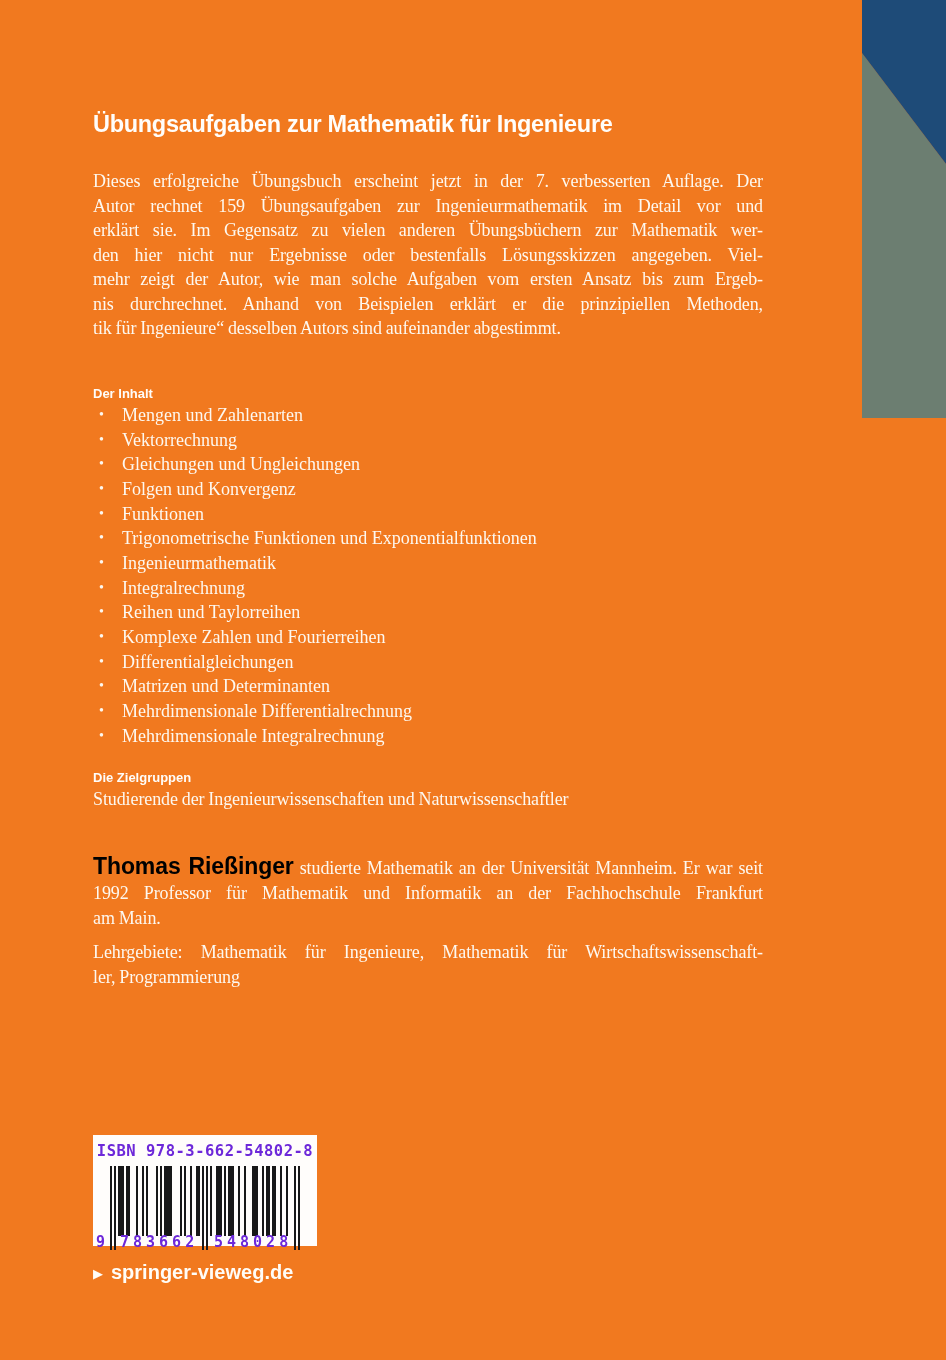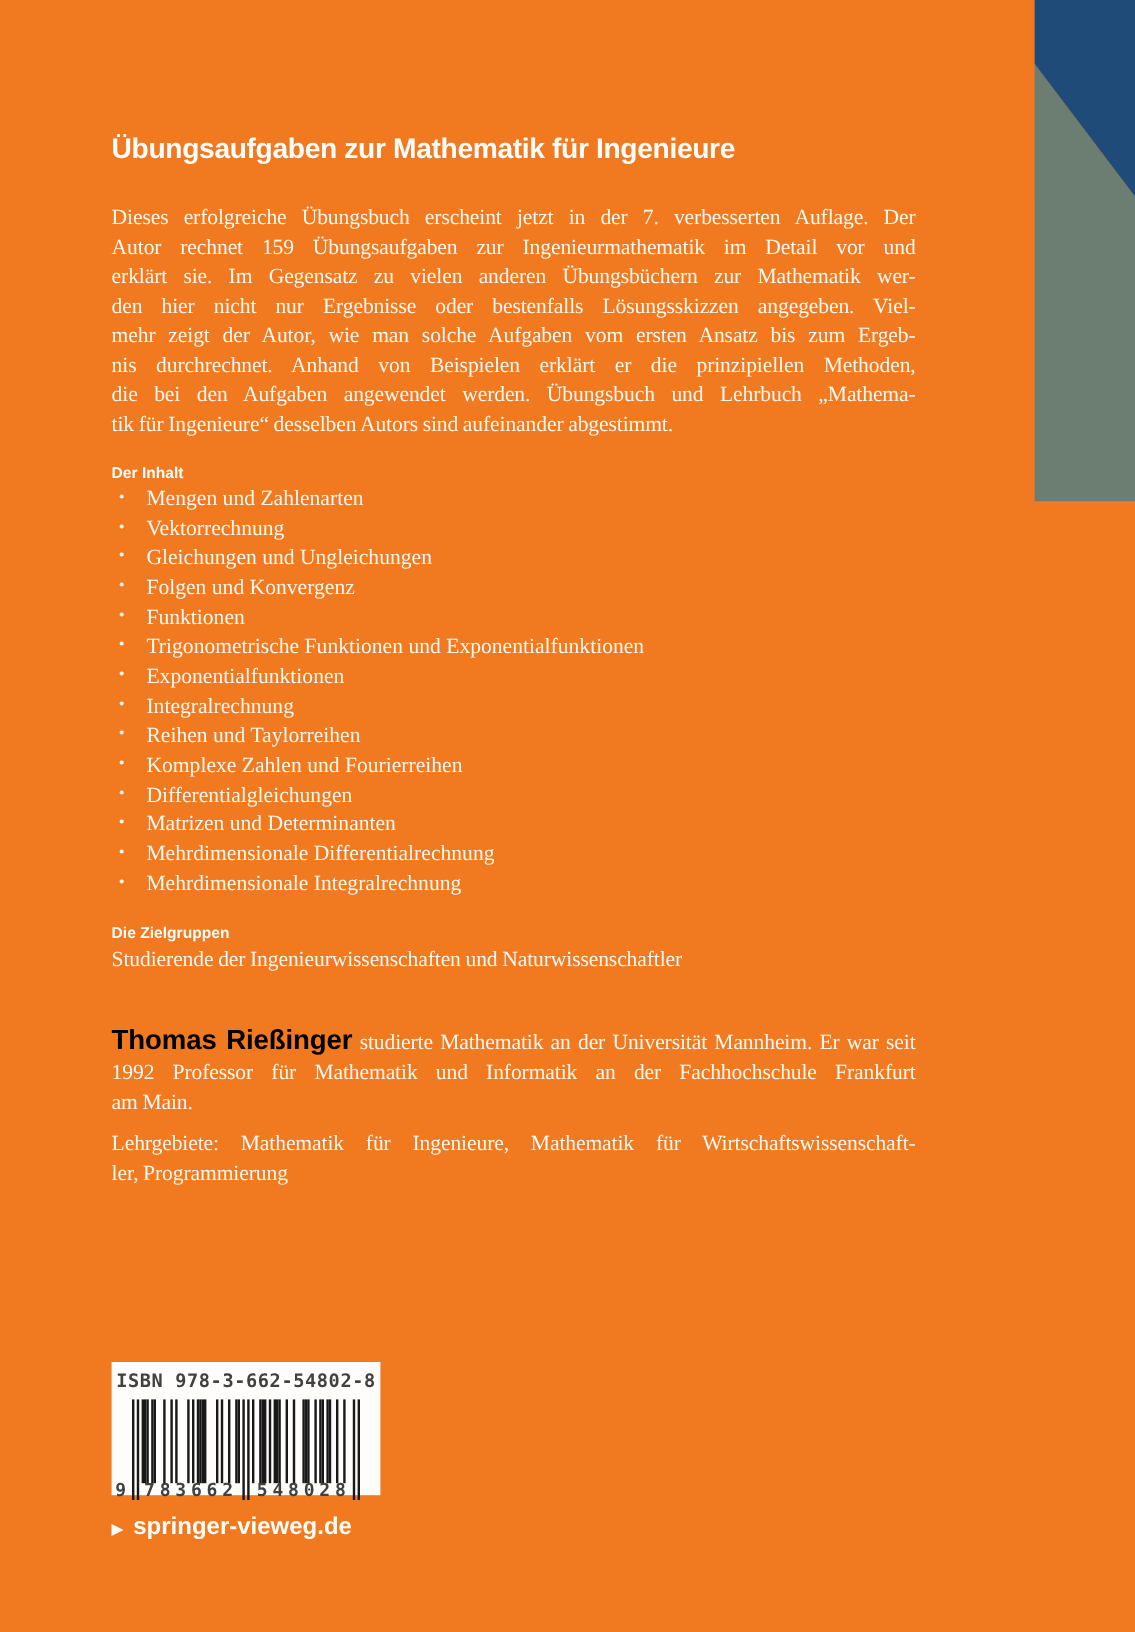--- a/index.html
+++ b/index.html
@@ -37,21 +37,21 @@
   .audience-text{top:748px;}
   .h-autor{top:793px;}
   .author-para{top:815px;line-height:24.8px;}
   .name-sans{
     font-family:"Liberation Sans","DejaVu Sans",sans-serif;
     font-weight:bold;font-size:23px;color:#000000;
   }
   .teaching{top:901px;line-height:24.8px;}
   .barcode-box{
     position:absolute;left:93px;top:1135px;width:224px;height:111px;
-    background:#FFFDFB;color:#404040;
+    background:#FFFDFB;color:#6d28d9;
   }
   .isbn-label{
     padding-top:7px;text-align:center;
     font-family:"DejaVu Sans Mono","Liberation Mono",monospace;
     font-size:15.5px;letter-spacing:0.5px;font-weight:600;white-space:nowrap;
   }
   .bars{position:absolute;left:17px;top:31px;width:190px;height:84px;}
   .bc-digits{
     position:absolute;left:17px;top:98px;width:190px;height:20px;
     font-family:"DejaVu Sans Mono","Liberation Mono",monospace;
@@ -81,21 +81,20 @@
 
   <div class="abs title">Übungsaufgaben zur Mathematik für Ingenieure</div>
 
   <div class="abs description body-text jlines">
       <div>Dieses erfolgreiche Übungsbuch erscheint jetzt in der 7. verbesserten Auflage. Der</div>
       <div>Autor rechnet 159 Übungsaufgaben zur Ingenieurmathematik im Detail vor und</div>
       <div>erklärt sie. Im Gegensatz zu vielen anderen Übungsbüchern zur Mathematik wer-</div>
       <div>den hier nicht nur Ergebnisse oder bestenfalls Lösungsskizzen angegeben. Viel-</div>
       <div>mehr zeigt der Autor, wie man solche Aufgaben vom ersten Ansatz bis zum Ergeb-</div>
       <div>nis durchrechnet. Anhand von Beispielen erklärt er die prinzipiellen Methoden,</div>
-      <div>die bei den Aufgaben angewendet werden. Übungsbuch und Lehrbuch „Mathema-</div>
       <div>tik für Ingenieure“ desselben Autors sind aufeinander abgestimmt.</div>
     </div>
 
   <div class="abs sec-heading h-inhalt">Der Inhalt</div>
 
   <div class="abs list">
       <div class="li">
         <span class="bullet">•</span>
         <span>Mengen und Zahlenarten</span>
       </div>
@@ -114,21 +113,21 @@
       <div class="li">
         <span class="bullet">•</span>
         <span>Funktionen</span>
       </div>
       <div class="li">
         <span class="bullet">•</span>
         <span>Trigonometrische Funktionen und Exponentialfunktionen</span>
       </div>
       <div class="li">
         <span class="bullet">•</span>
-        <span>Exponentialfunktionen</span>
+        <span>Ingenieurmathematik</span>
       </div>
       <div class="li">
         <span class="bullet">•</span>
         <span>Integralrechnung</span>
       </div>
       <div class="li">
         <span class="bullet">•</span>
         <span>Reihen und Taylorreihen</span>
       </div>
       <div class="li">

